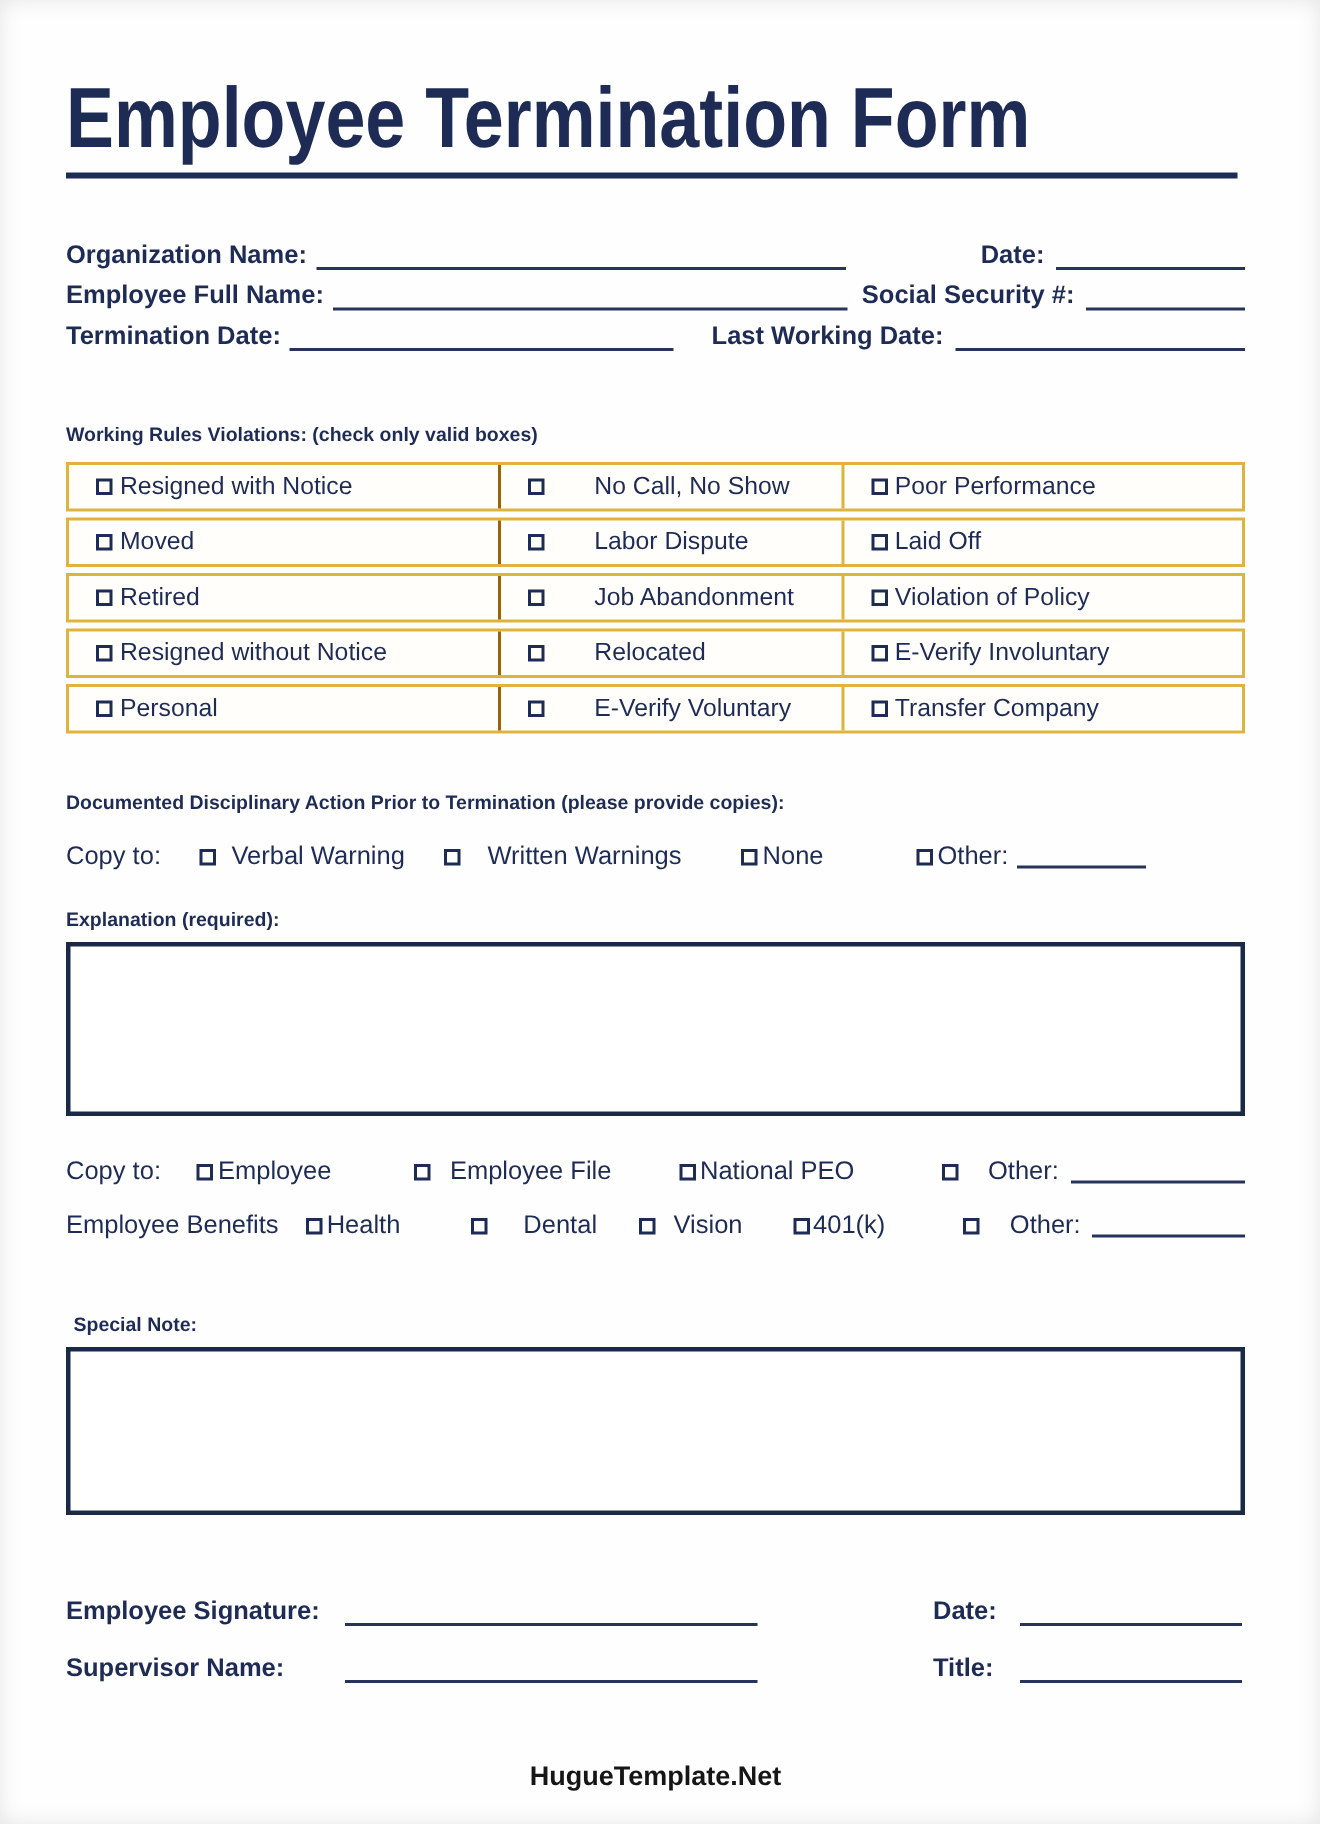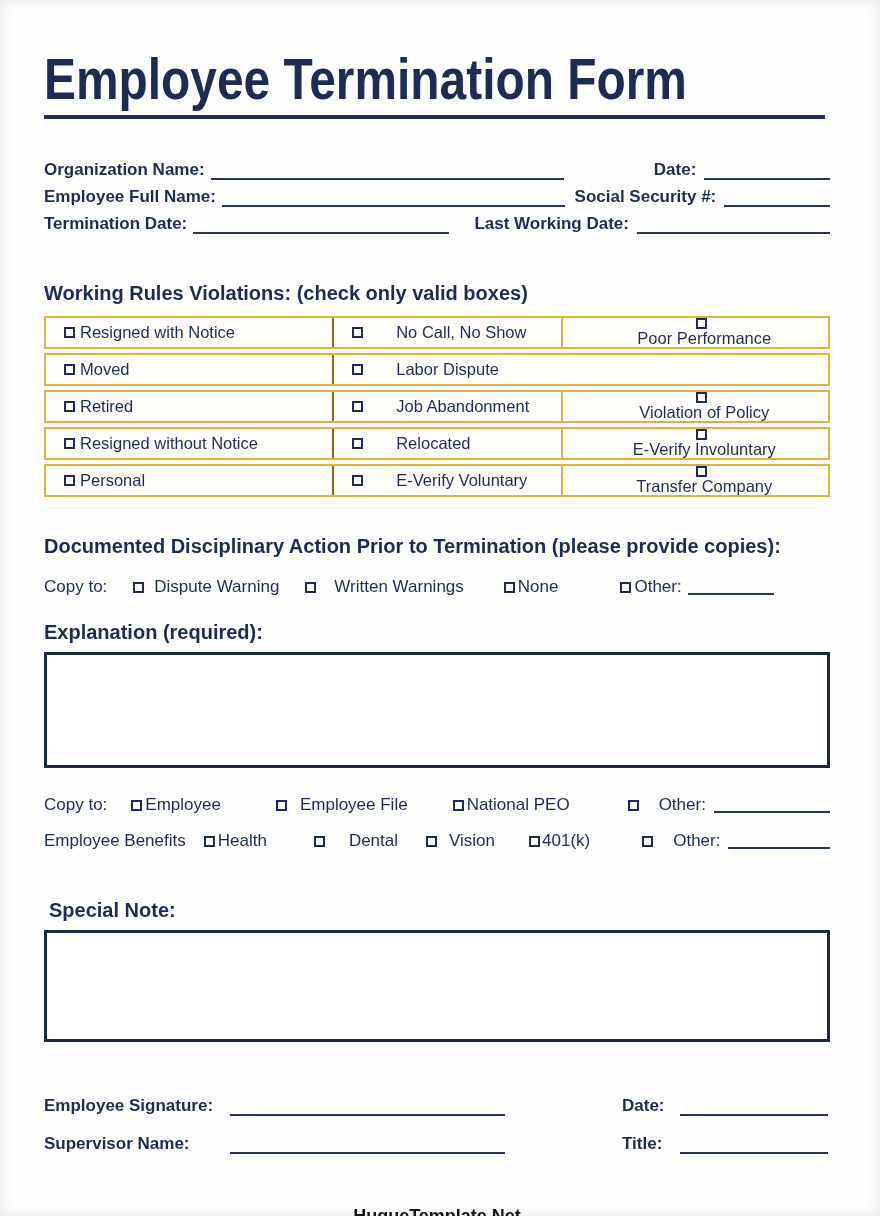--- a/index.html
+++ b/index.html
@@ -31,34 +31,34 @@
 
   
   .hdr { margin-top: 34px; font-size: 17px; }
   .hdr-row { display: flex; align-items: flex-end; height: 27px; }
   .lbl { font-weight: 400; white-space: nowrap; }
   .lbl-n { font-weight: 700; white-space: nowrap; }
   .wline { border-bottom: 2px solid #26345c; height: 16px; display: inline-block; }
   .grow { flex: 1 1 auto; }
 
   
-  .sec-head { font-size: 20px; margin-top: 48px; }
+  .sec-head { font-size: 13px; margin-top: 48px; }
   .sec-head .b { font-weight: 700; }
   .vtable { margin-top: 11px; width: 786px; }
   .vrow {
     display: flex;
     border: 2px solid #dfb43e;
     margin-bottom: 4px;
     background: #fffefb;
   }
   .vrow:last-child { margin-bottom: 0; }
   .vcell { display: flex; align-items: center; height: 29px; padding-left: 18px; font-size: 16.5px; }
   .vc1 { width: 36.6%; }
   .vc2 { width: 29.2%; border-left: 2px solid #a16207; gap: 28px; }
-  .vc3 { width: 34.2%; border-left: 2px solid #dfb43e; flex-direction: column; }
+  .vc3 { width: 34.2%; border-left: 2px solid #dfb43e; }
 
   .cb {
     display: inline-block; flex: 0 0 auto;
     width: 11px; height: 11px;
     border: 2px solid #1e2c55;
     background: transparent;
     margin-right: 5px;
     cursor: pointer;
   }
 
@@ -130,20 +130,24 @@
       </div>
       <div class="vrow">
         <div class="vcell vc1">
             <span class="cb"></span>
             <span>Moved</span>
           </div>
         <div class="vcell vc2">
             <span class="cb"></span>
             <span>Labor Dispute</span>
           </div>
+        <div class="vcell vc3">
+            <span class="cb"></span>
+            <span>Laid Off</span>
+          </div>
       </div>
       <div class="vrow">
         <div class="vcell vc1">
             <span class="cb"></span>
             <span>Retired</span>
           </div>
         <div class="vcell vc2">
             <span class="cb"></span>
             <span>Job Abandonment</span>
           </div>
@@ -182,21 +186,21 @@
       </div>
     </div>
 
     <div class="sec-head" style="margin-top:38px;">
       <span class="b">Documented Disciplinary Action Prior to Termination (please provide copies):</span>
     </div>
 
     <div class="opt-row" style="margin-top:19px;">
       <span class="lbl">Copy to:</span>
       <span class="cb" style="margin-left:26px;"></span>
-      <span style="margin-left:10px;">Dispute Warning</span>
+      <span style="margin-left:10px;">Verbal Warning</span>
       <span class="cb" style="margin-left:26px;"></span>
       <span style="margin-left:18px;">Written Warnings</span>
       <span class="cb" style="margin-left:40px;"></span>
       <span style="margin-left:3px;">None</span>
       <span class="cb" style="margin-left:62px;"></span>
       <span style="margin-left:3px;">Other:</span>
       <span class="wline" style="width:86px; margin-left:6px;"></span>
     </div>
 
     <div class="sec-head" style="margin-top:24px;">

